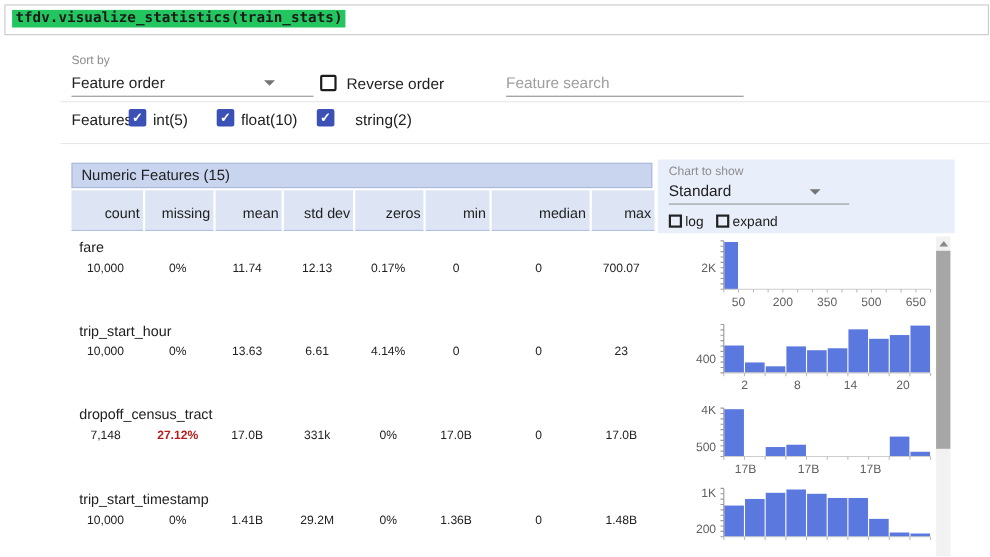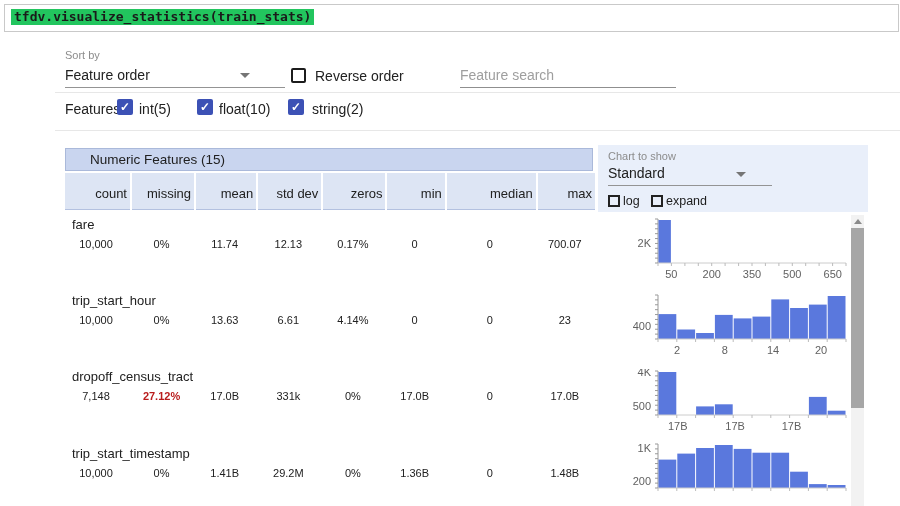--- a/index.html
+++ b/index.html
@@ -46,21 +46,21 @@
     font-family: "Liberation Sans", sans-serif;
     font-size: 14px; color: #212121; background: transparent;
   }
   #search-input::placeholder { color: #9e9e9e; opacity: 1; }
   .divider { height: 1px; background: #e7e7e7; left: 55px; width: 845px; }
 
   
   #table-title {
     left: 65px; top: 148px; width: 528px; height: 23px;
     background: #c9d5ef; border: 1px solid #aab9da;
-    font-size: 13.5px; line-height: 21px; padding-left: 24px;
+    font-size: 13.5px; line-height: 21px; padding-left: 8px;
   }
   .cols { display: flex; gap: 2px; }
   .c0 { width: 68px; } .c1 { width: 65px; } .c2 { width: 63px; } .c3 { width: 66px; }
   .c4 { width: 65px; } .c5 { width: 60px; } .c6 { width: 93px; } .c7 { width: 60px; }
   #header-row { left: 65px; top: 173px; width: 530px; height: 37px; }
   .hcell {
     background: #dde5f4; border-bottom: 1px solid #b3c1e0;
     display: flex; align-items: flex-end; justify-content: flex-end;
     padding: 0 3px 8px 0; font-size: 13px;
   }
@@ -112,21 +112,21 @@
 <div class="abs ctl-value" style="left:315px;top:68px">Reverse order</div>
 <input class="abs" id="search-input" placeholder="Feature search" style="">
 <div class="abs divider" style="top:92px"></div>
 
 <div class="abs ctl-value" style="left:65px;top:101px">Features:</div>
 <div class="abs cb-checked" style="left:117px;top:99px;width:16px;height:16px"><span>✓</span></div>
 <div class="abs ctl-value" style="left:139px;top:101px">int(5)</div>
 <div class="abs cb-checked" style="left:197px;top:99px;width:16px;height:16px"><span>✓</span></div>
 <div class="abs ctl-value" style="left:219px;top:101px">float(10)</div>
 <div class="abs cb-checked" style="left:288px;top:99px;width:16px;height:16px"><span>✓</span></div>
-<div class="abs ctl-value" style="left:312px;top:101px">string(2)</div>
+<div class="abs ctl-value" style="left:323px;top:101px">string(2)</div>
 <div class="abs divider" style="top:130px"></div>
 
 <div class="abs" id="table-title">Numeric Features (15)</div>
 <div class="abs cols" id="header-row">
   <div class="hcell c0">count</div>
   <div class="hcell c1">missing</div>
   <div class="hcell c2">mean</div>
   <div class="hcell c3">std dev</div>
   <div class="hcell c4">zeros</div>
   <div class="hcell c5">min</div>

